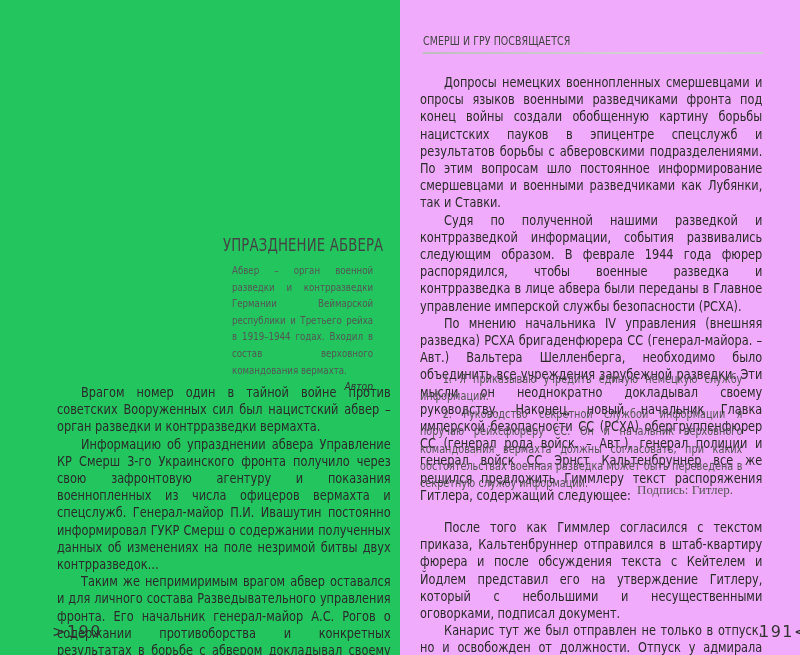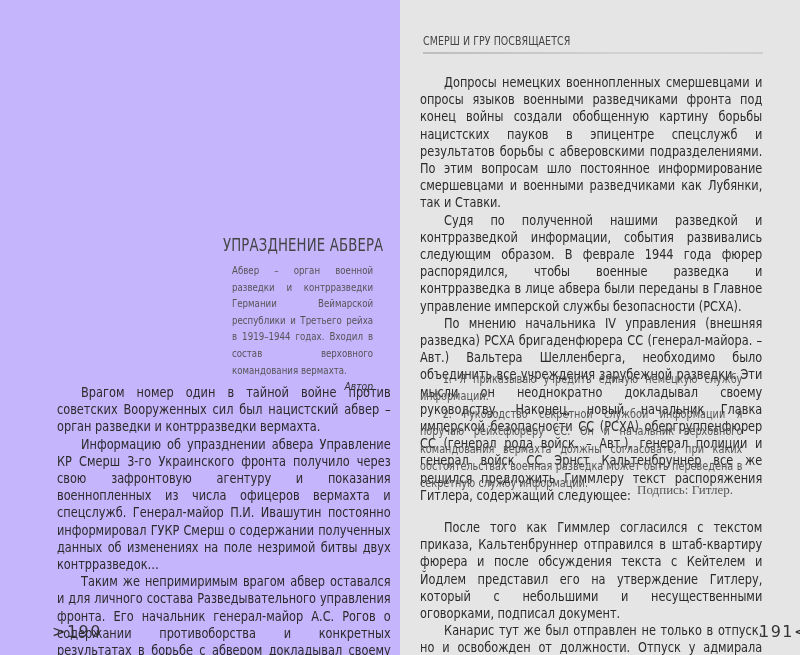--- a/index.html
+++ b/index.html
@@ -5,22 +5,22 @@
   html, body { margin: 0; padding: 0; }
   body {
     width: 800px; height: 655px; overflow: hidden;
     background: #ffffff;
     font-family: "Liberation Sans", sans-serif;
     color: #2a2a2a;
     position: relative;
   }
   .spread { position: absolute; left: 0; top: 0; width: 800px; height: 655px; }
   .page { position: absolute; top: 0; height: 655px; }
-  .page-left { left: 0; width: 400px; background: #c4b5fd; }
-  .page-right { left: 400px; width: 400px; background: #e5e5e5; }
+  .page-left { left: 0; width: 400px; background: #22c55e; }
+  .page-right { left: 400px; width: 400px; background: #f0abfc; }
 
   .running-head {
     position: absolute; left: 23px; top: 34px;
     font-size: 11.5px; letter-spacing: 0.1px; color: #444;
     font-family: "DejaVu Sans", sans-serif; transform: scaleX(0.82); transform-origin: left;
   }
   .head-rule {
     position: absolute; left: 23px; top: 52px; width: 340px; height: 2px;
     background: linear-gradient(90deg, #bdbdbd, #d2d2d2 60%, #cfcfcf);
   }

